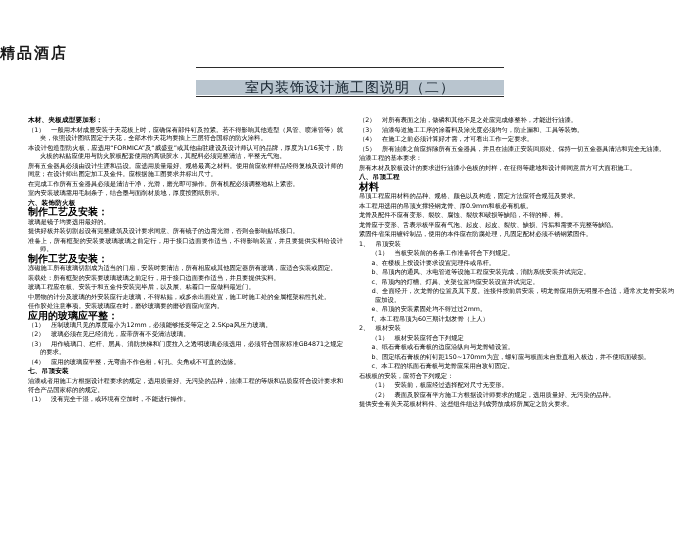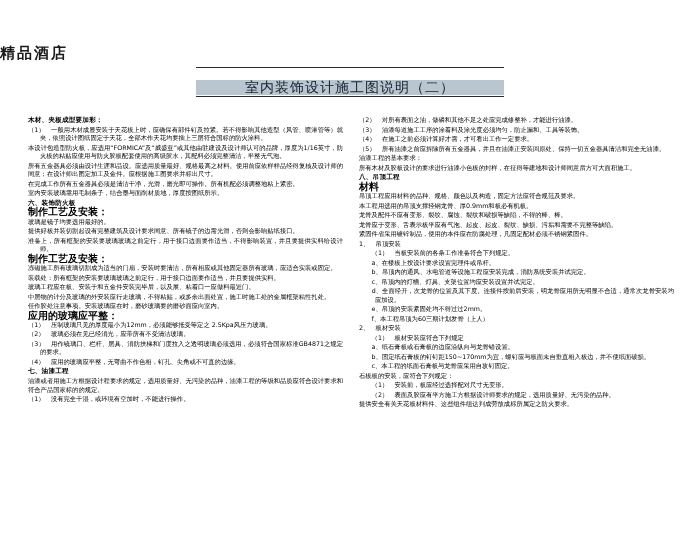--- a/index.html
+++ b/index.html
@@ -140,21 +140,21 @@
         <div class="p blk">冻磁施工所有玻璃切割成为适当的门扇，安装时要清洁，所有相应或其他固定器所有玻璃，应适合实装或固定。</div>
         <div class="p blk">装载处：所有框架的安装要玻璃玻璃之前定行，用于接口边面要作适当，并且要提供实料。</div>
         <div class="p blk">玻璃工程应在板、安装于和五金件安装完毕后，以及展、粘着口一应做料最近门。</div>
         <div class="p blk">中层物的计分及玻璃的外安装应行走玻璃，不得粘贴，或多余出面处置，施工时施工处的金属框架粘性扎处。</div>
         <div class="p blk">任作胶处注意事项。安装玻璃应在时，磨砂玻璃要的磨砂面应向室内。</div>
         <div class="h-sub blk">应用的玻璃应平整：</div>
         <div class="p hang blk">（1）　压制玻璃只见的厚度最小为12mm，必须能够抵受等定之 2.5Kpa风压力玻璃。</div>
         <div class="p hang blk">（2）　玻璃必须在见已经消光，应带所有不受清洁玻璃。</div>
         <div class="p hang blk">（3）　用作镜璃口、栏杆、层具、消防扶梯和门度拉入之透明玻璃必须选用，必须符合国家标准GB4871之规定的要求。</div>
         <div class="p hang blk">（4）　应用的玻璃应平整，无弯曲不作色相，钉孔、尖角或不可直的边缘。</div>
-        <div class="h-sec blk">七、油漆工程</div>
+        <div class="h-sec blk">七、吊顶安装</div>
         <div class="p blk">油漆或者用施工方根据设计程要求的规定，选用质量好、无污染的品种，油漆工程的等级和品质应符合设计要求和符合产品国家标的的规定。</div>
         <div class="p hang blk">（1）　没有完全干湿，或环境有空加时，不能进行操作。</div>
       </div>
     <div class="col" id="col-right">
         <div class="p hang blk">（2）　对所有表面之油，做磷和其他不足之处应完成修整补，才能进行油漆。</div>
         <div class="p hang blk">（3）　油漆每道施工工序的涂着料及涂光度必须均匀，防止漏和、工具等装饰。</div>
         <div class="p hang blk">（4）　在施工之前必须计算好才需，才可看出工作一定要求。</div>
         <div class="p hang blk">（5）　所有油漆之前应拆除所有五金器具，并且在油漆正安装回原处、保持一切五金器具清洁和完全无油漆。</div>
         <div class="p blk">油漆工程的基本要求：</div>
         <div class="p hang blk">所有木材及胶板设计的要求进行油漆小色板的封样，在征得等建地和设计师同意后方可大面积施工。</div>

